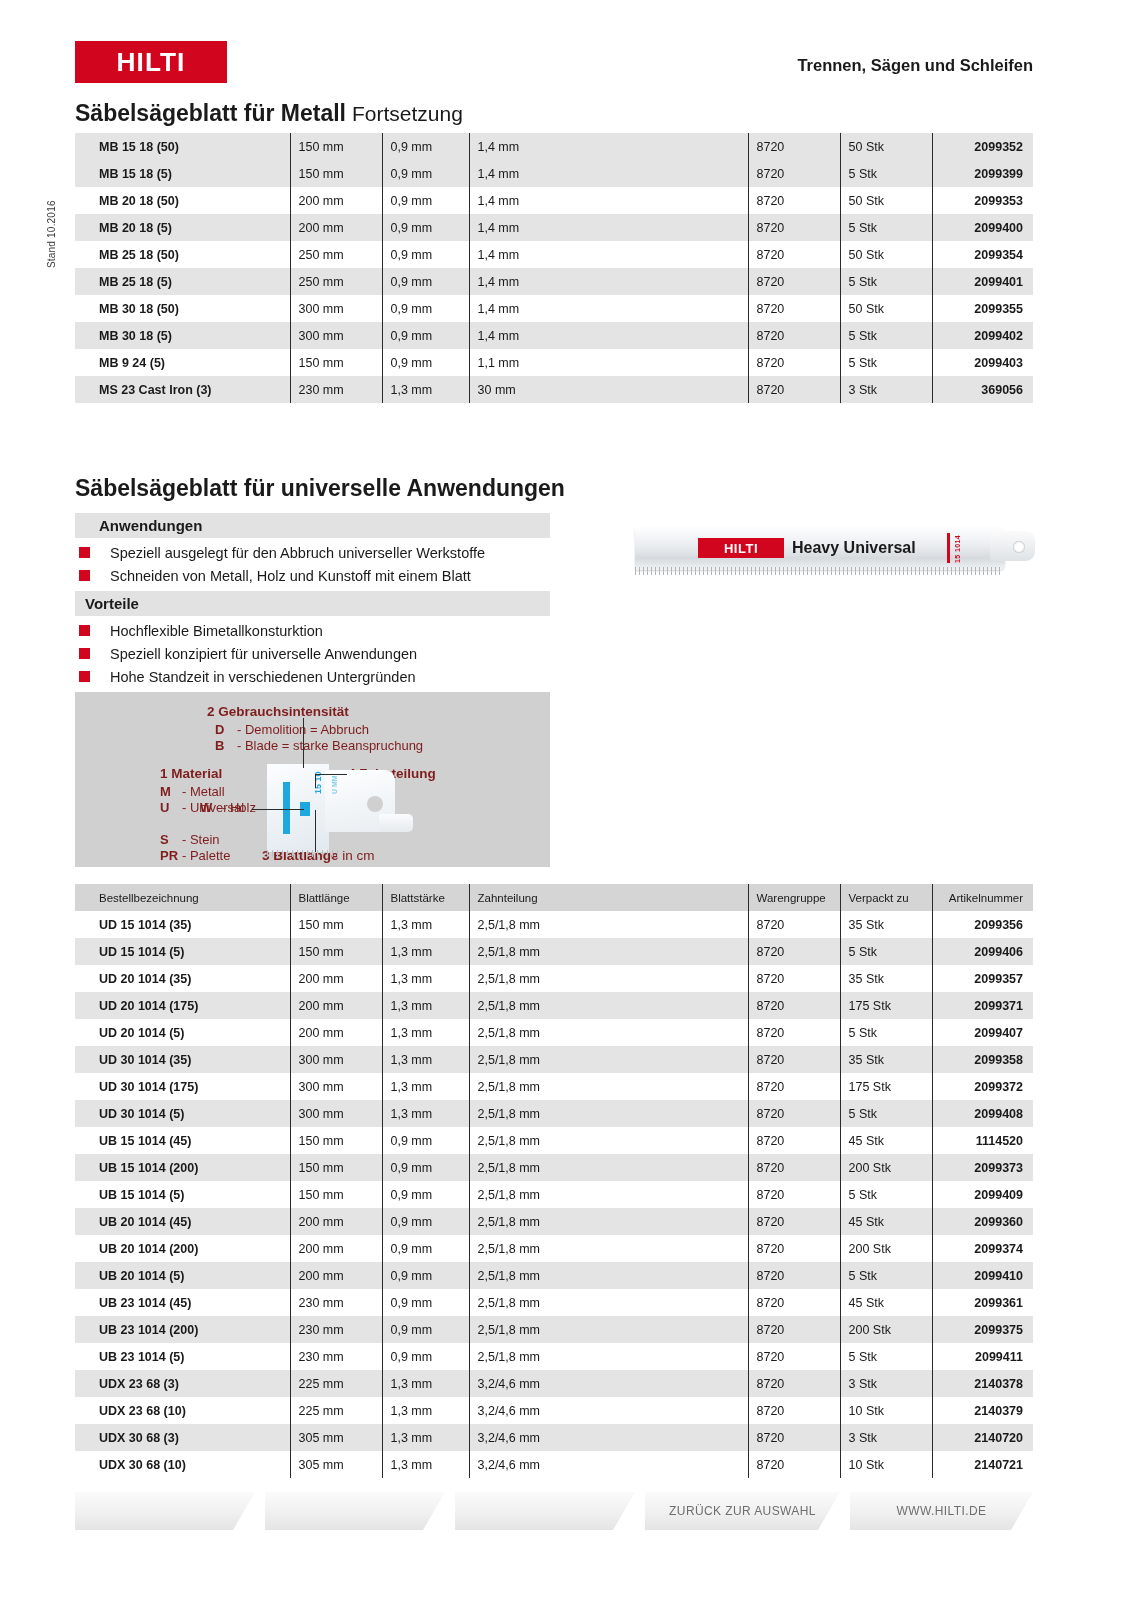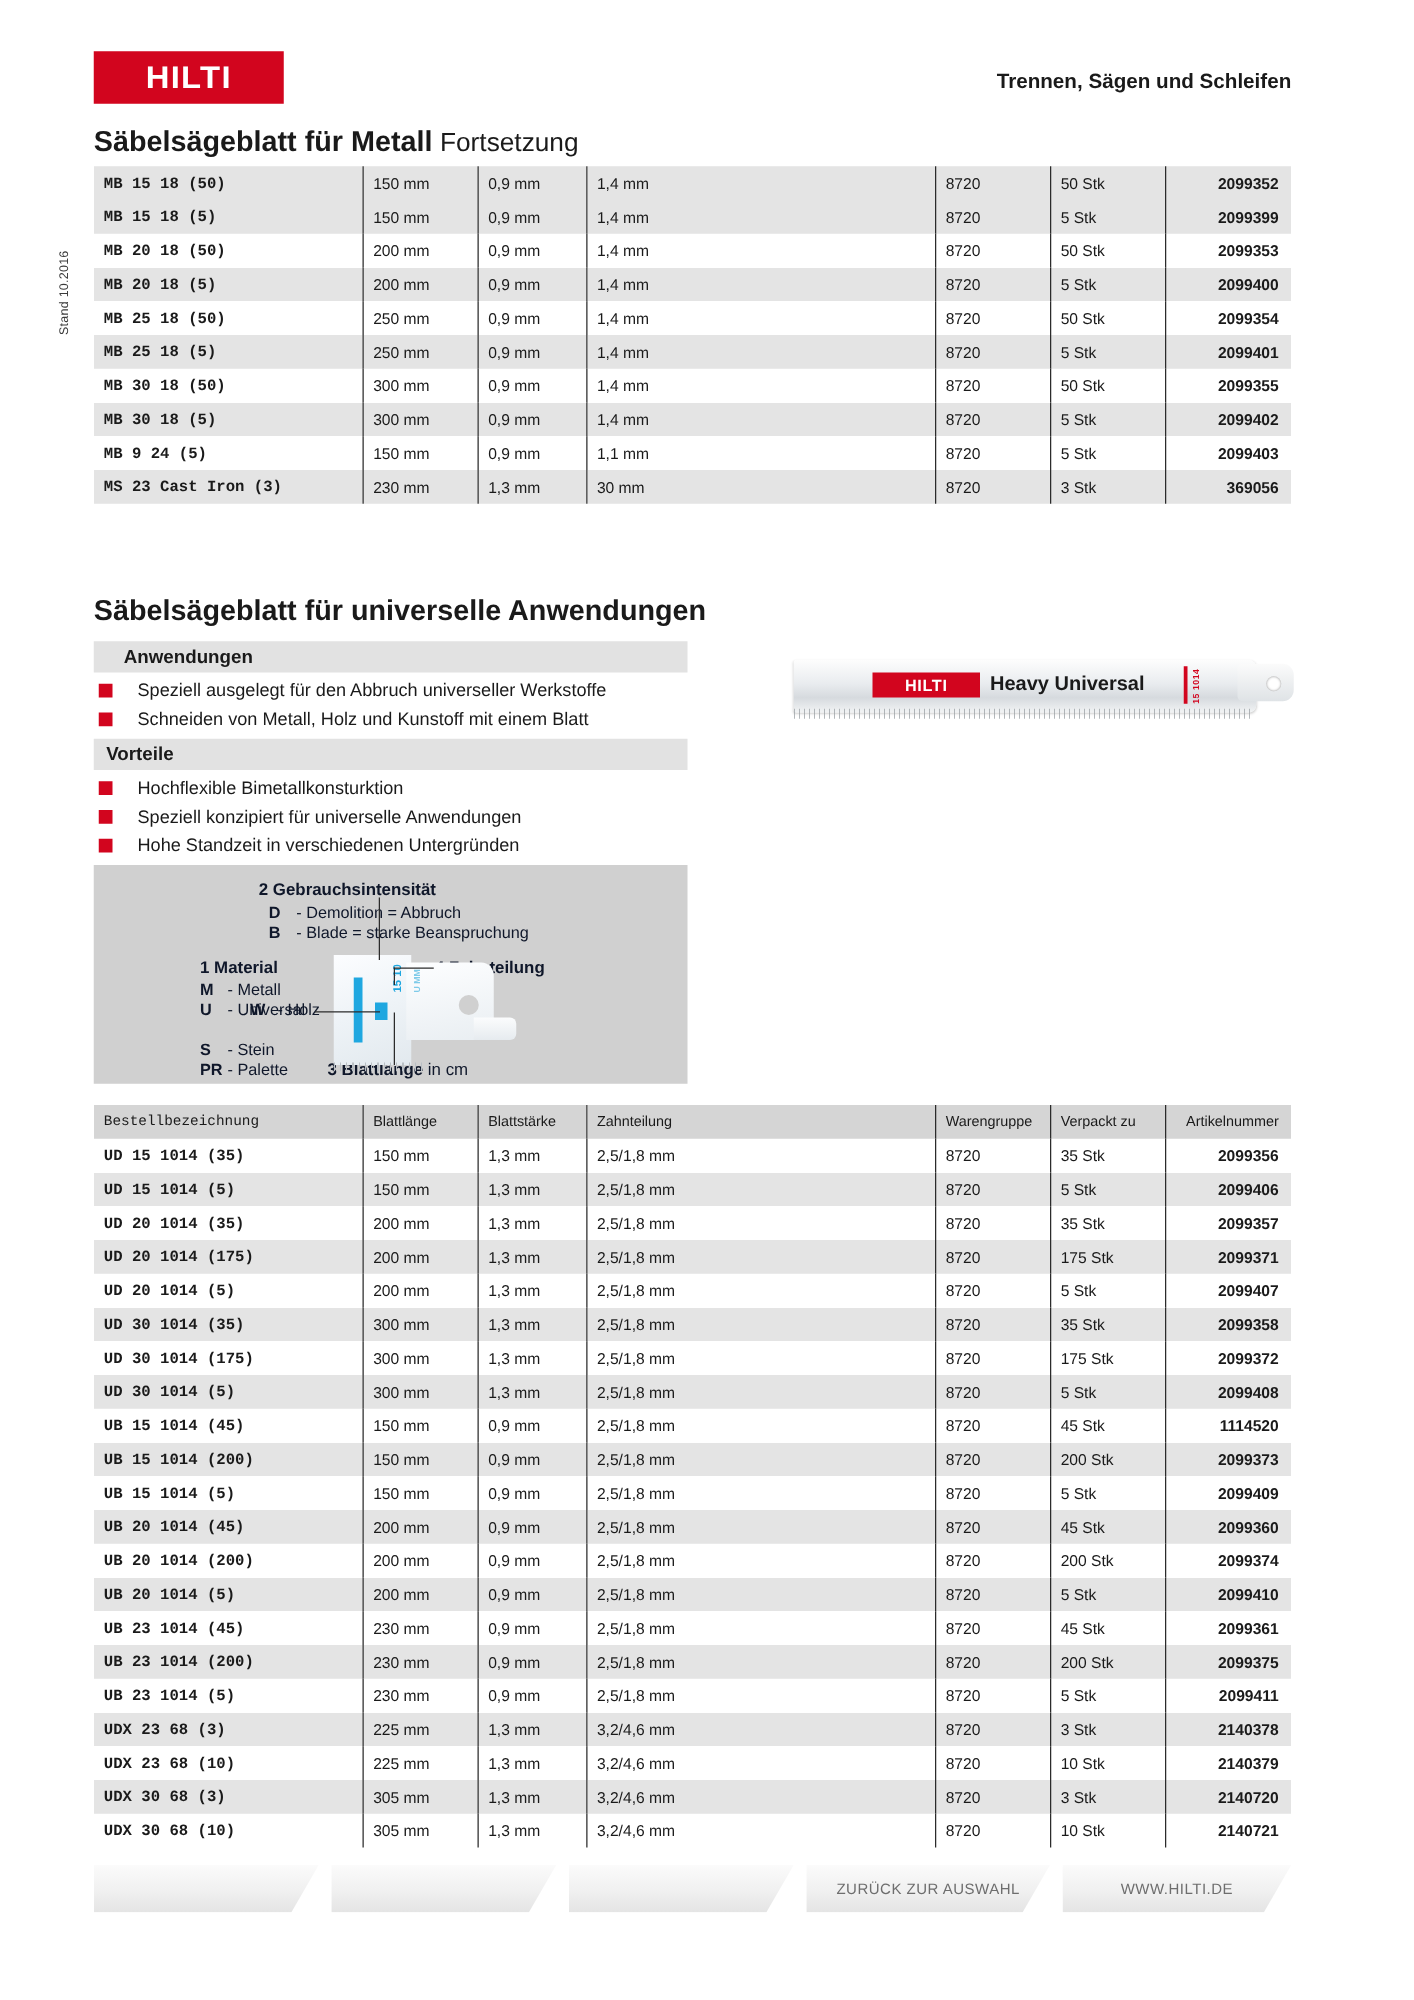--- a/index.html
+++ b/index.html
@@ -105,21 +105,21 @@
     padding: 0 0 0 8px;
     vertical-align: middle;
     font-weight: normal;
     text-align: left;
     border: none;
     white-space: nowrap;
     overflow: hidden;
   }
   .tbl tr.alt td { background: #e4e4e4; }
   .tbl tr.hdr td { background: #d5d5d5; font-size: 11.5px; }
-  .tbl td.c-name { font-weight: bold; padding-left: 8px; font-family: Liberation Mono, monospace; }
+  .tbl td.c-name { font-weight: bold; padding-left: 24px; }
   .tbl tr.hdr td.c-name { font-weight: normal; margin-top: 36px; }
   .tbl td.c-art {
     font-weight: bold;
     text-align: right;
     padding-right: 10px;
   }
   .tbl tr.hdr td.c-art { font-weight: normal; }
 
   
   .tbl td.sep { border-left: 1px solid #2b2b2b; }
@@ -271,21 +271,21 @@
 
   
   .diagram {
     position: absolute;
     left: 75px;
     top: 692px;
     width: 475px;
     height: 175px;
     background: #d0d0d0;
   }
-  .dg-text { position: absolute; font-size: 13px; color: #0f172a; white-space: nowrap; }
+  .dg-text { position: absolute; font-size: 13px; color: #7f1d1d; white-space: nowrap; }
   .dg-bold { font-weight: bold; }
   .dg-key { font-weight: bold; display: inline-block; width: 22px; }
 
   #dg-2-title { left: 132px; top: 12px; font-size: 13.5px; }
   #dg-2-d { left: 140px; top: 30px; }
   #dg-2-b { left: 140px; top: 46px; }
 
   #dg-1-title { left: 85px; top: 74px; font-size: 13.5px; }
   #dg-1-m { left: 85px; top: 92px; }
   #dg-1-u { left: 85px; top: 108px; }

